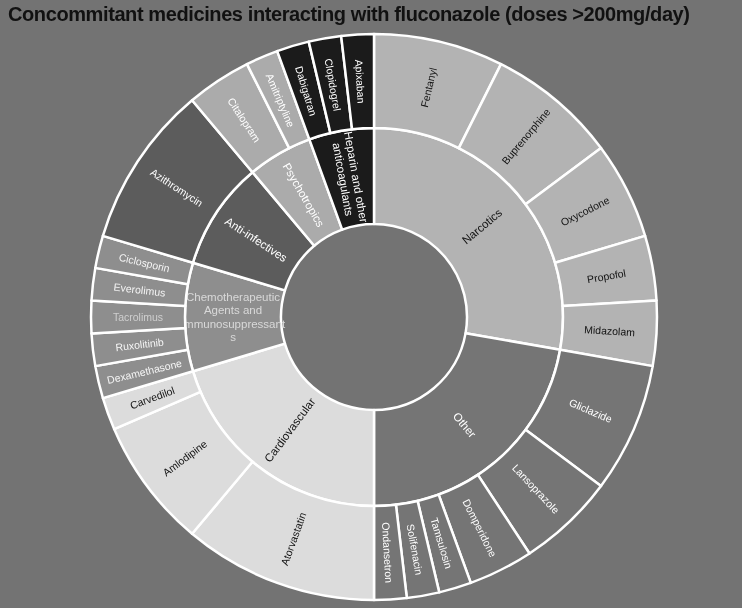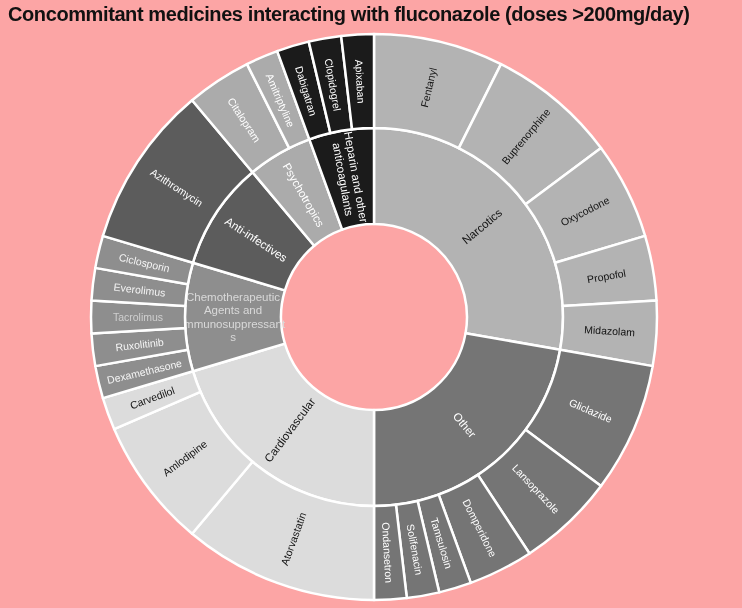--- a/index.html
+++ b/index.html
@@ -1,20 +1,20 @@
 <!DOCTYPE html>
 <html><head>
 <meta charset="utf-8">
 <style>
   html, body { margin: 0; padding: 0; background: #ffffff; }
   #stage {
     position: relative;
     width: 742px;
     height: 608px;
-    background: #fca5a5;
+    background: #737373;
     overflow: hidden;
     font-family: "Liberation Sans", sans-serif;
   }
   #chart-title {
     position: absolute;
     top: 3px;
     left: 8px;
     width: 730px;
     font-size: 20px;
     font-weight: 700;

